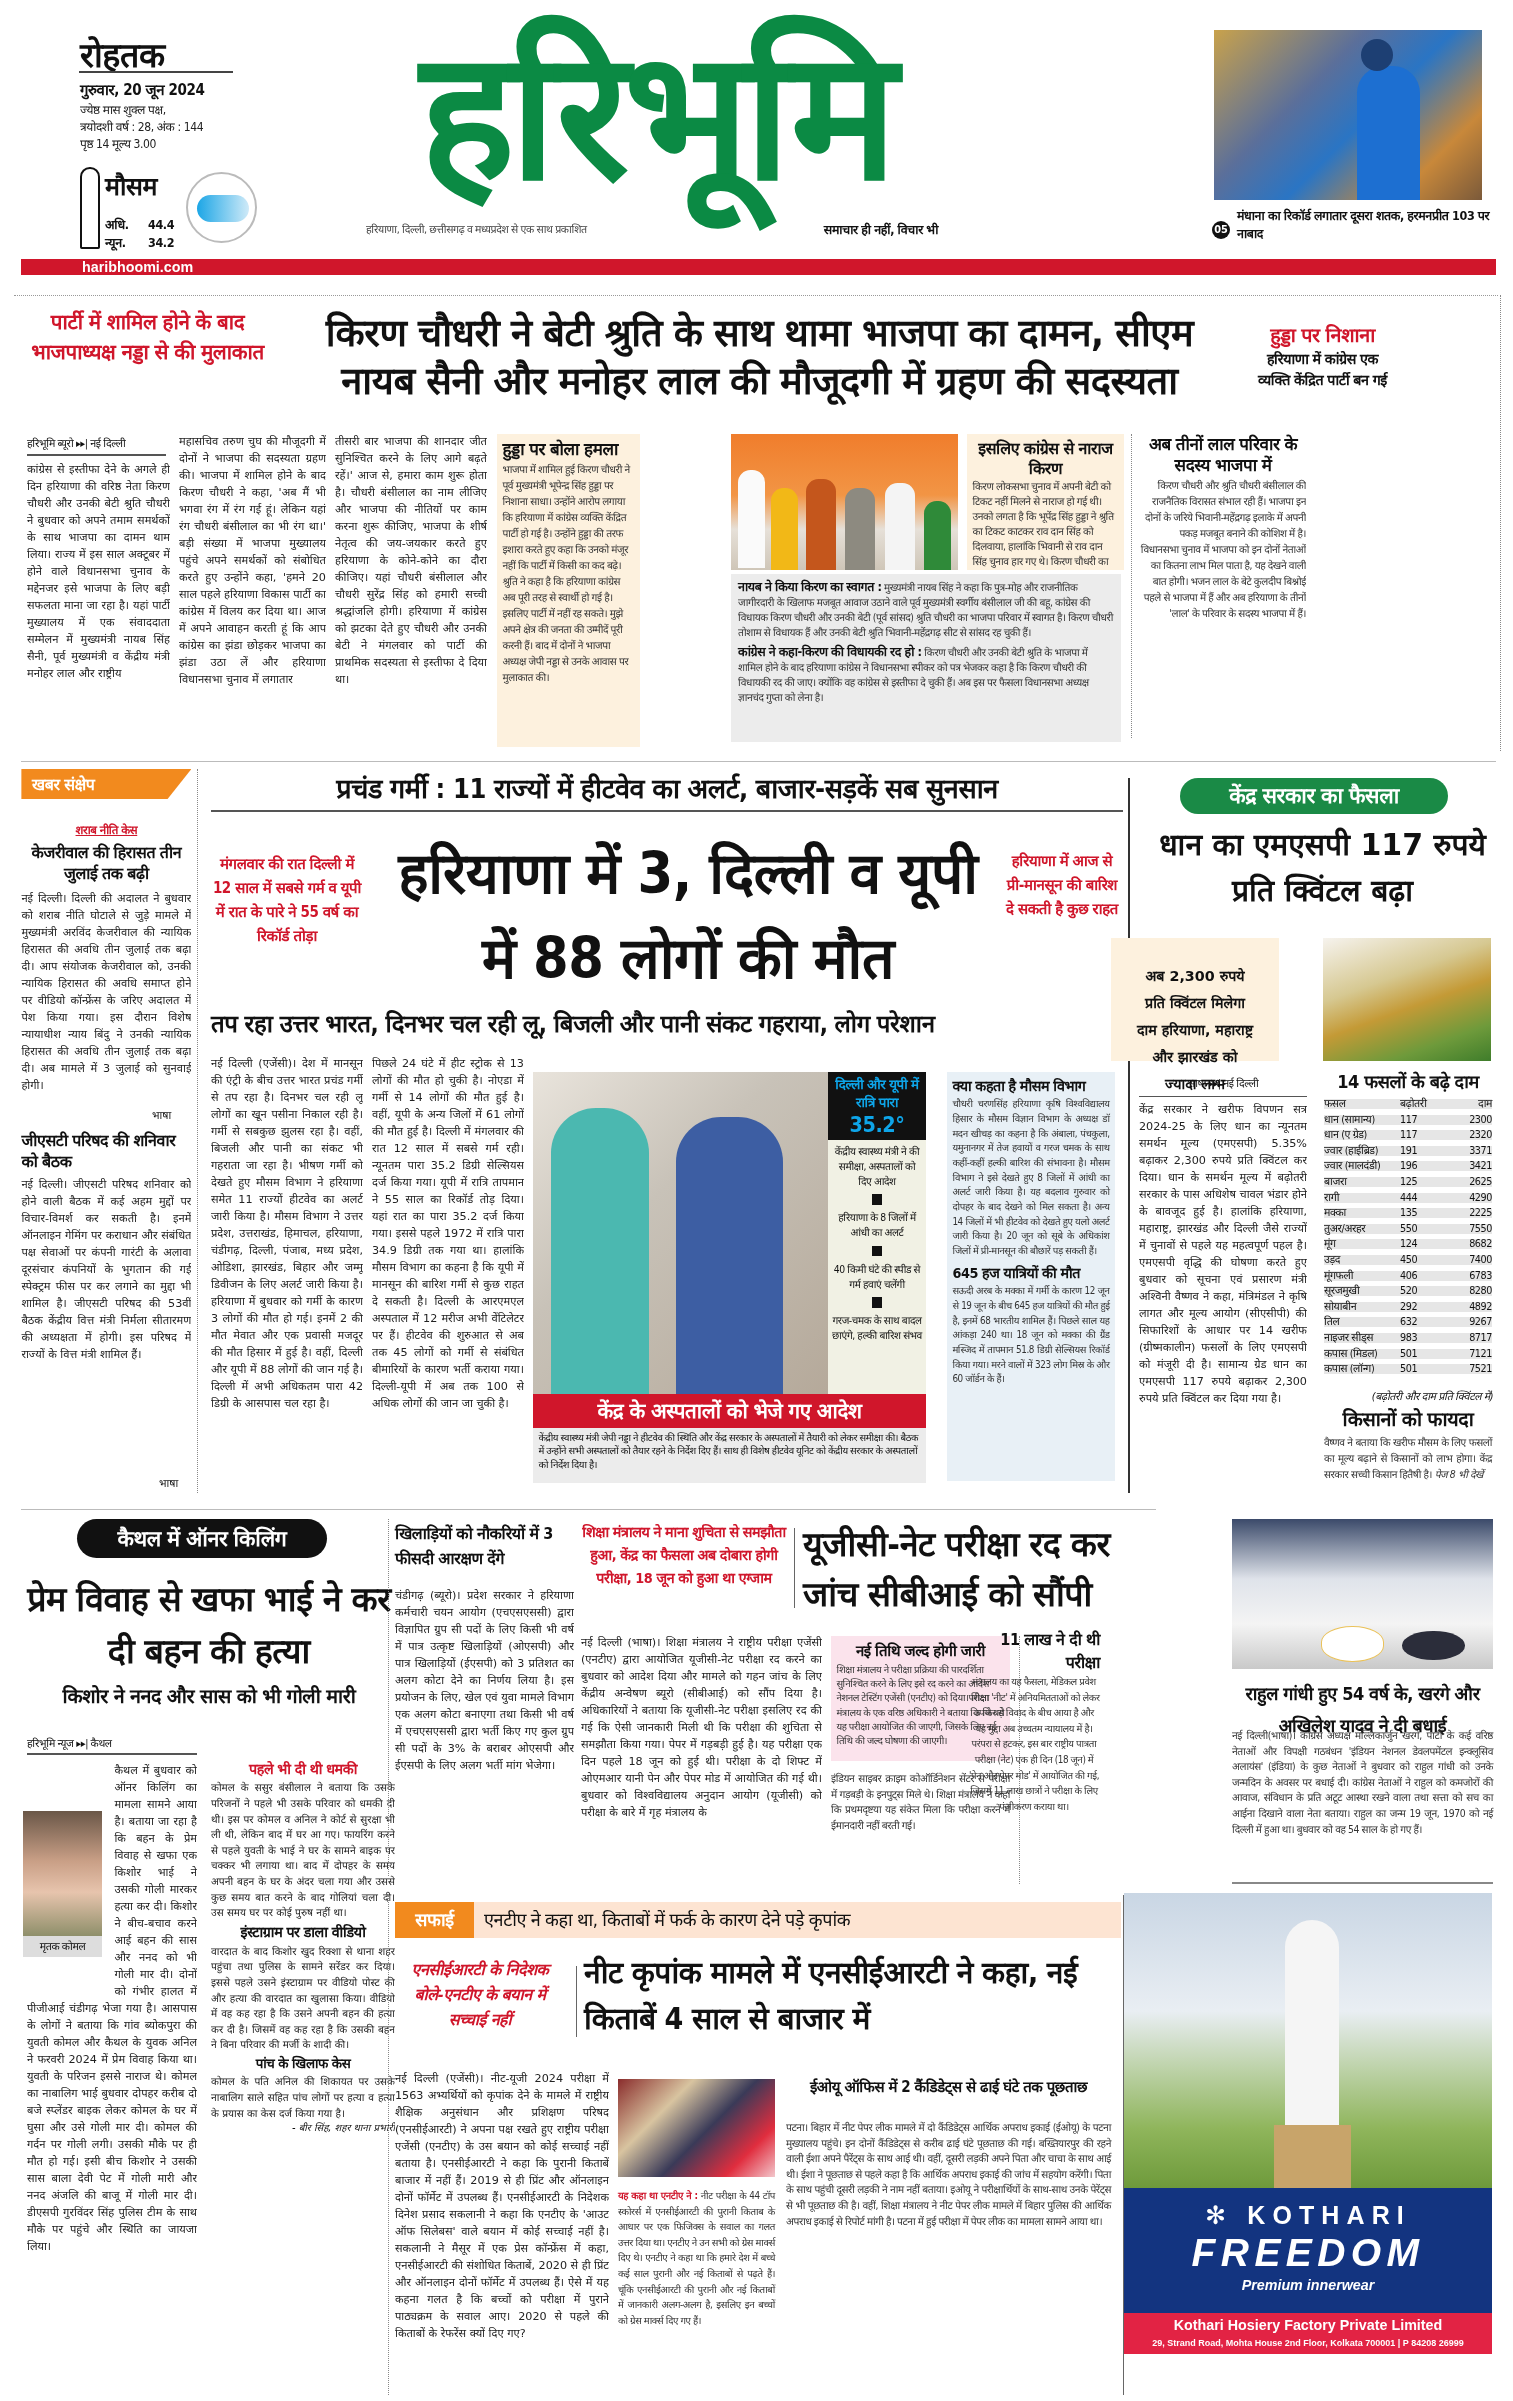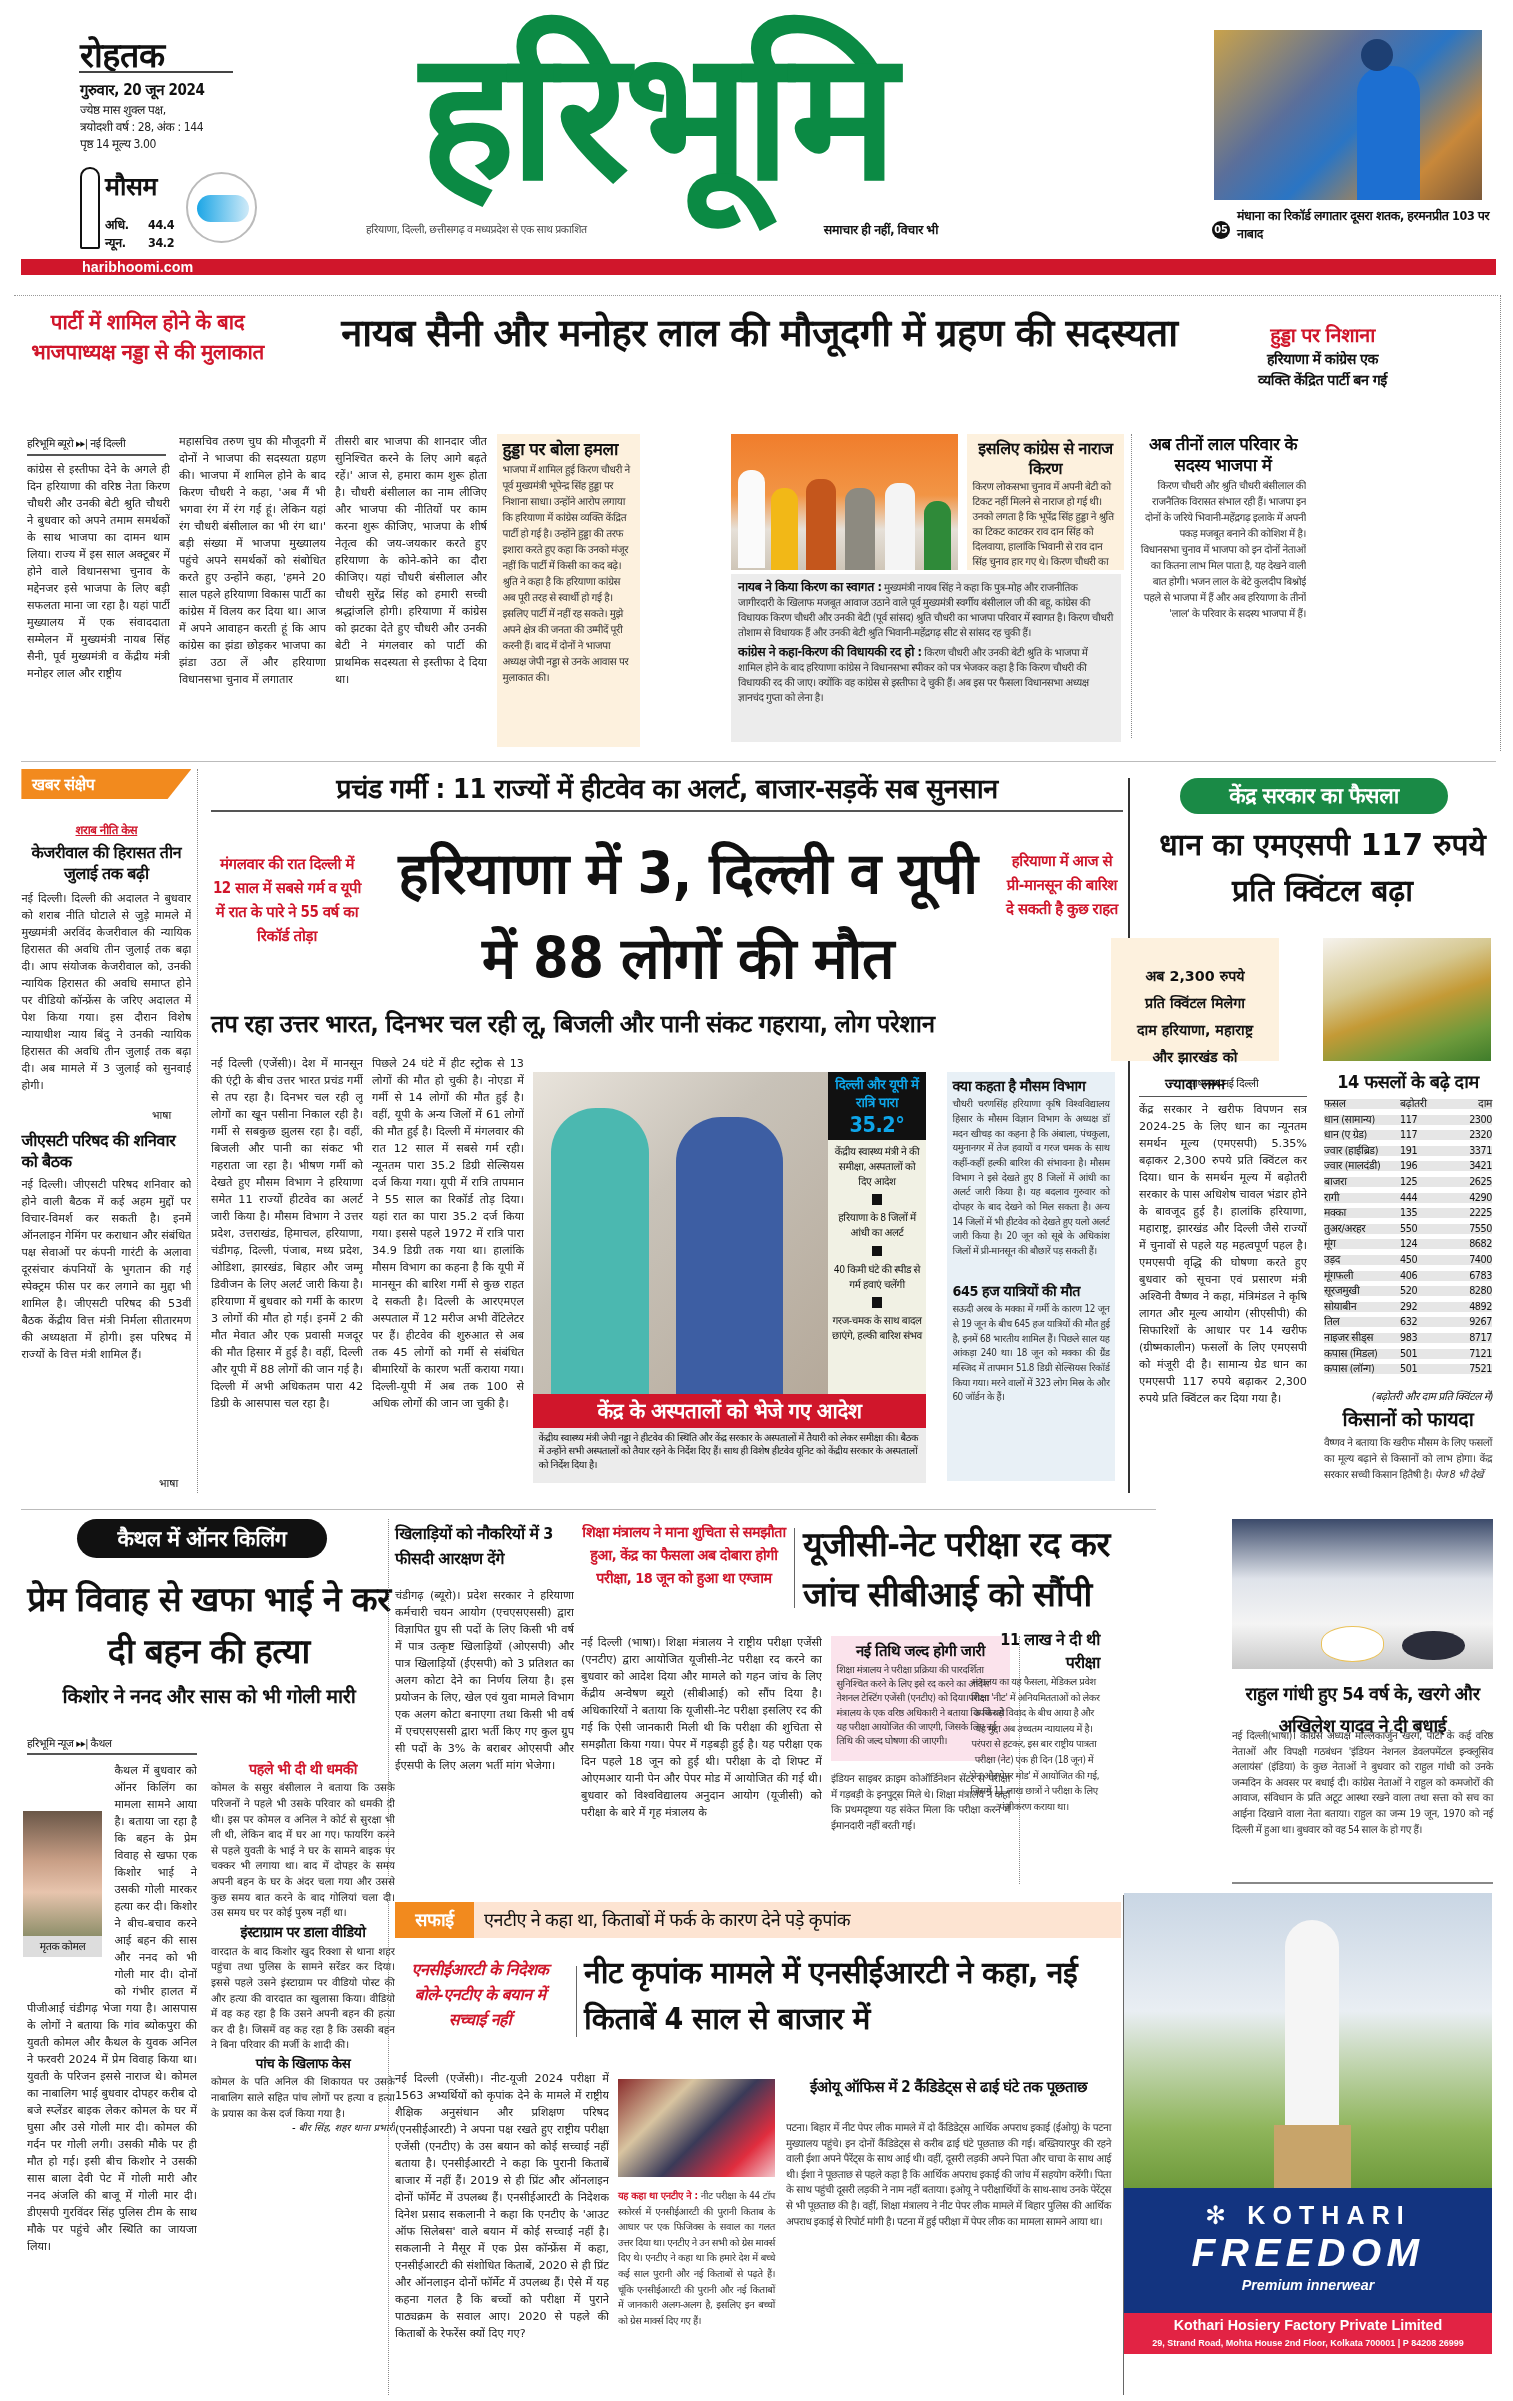--- a/index.html
+++ b/index.html
@@ -65,20 +65,21 @@
 <div class="abs" style="left:1212px;top:221px;width:18px;height:18px;border-radius:50%;background:#111;color:#fff;font-size:9.8px;font-weight:bold;text-align:center;line-height:18px">05</div>
 <div class="abs cond" style="left:1237px;top:207px;width:268px;font-size:12.5px;font-weight:bold;line-height:18px">मंधाना का रिकॉर्ड लगातार दूसरा शतक, हरमनप्रीत 103 पर नाबाद</div>
 
 <div class="abs" id="red-bar"></div>
 <div class="abs sans" id="site-url">haribhoomi.com</div>
 
 <div class="abs" style="left:14.3px;top:295px;width:1484px;height:0.9px;border-top:0.9px dotted #999"></div>
 <div class="abs cond red" style="left:27px;top:308px;width:241px;font-size:20.6px;font-weight:bold;line-height:29.5px;text-align:center">पार्टी में शामिल होने के बाद भाजपाध्यक्ष नड्डा से की मुलाकात</div>
 <div class="abs" style="left:270px;top:317px;height:89px"></div>
 <div class="abs cond" style="left:277px;top:309px;width:965px;font-size:38px;font-weight:bold;line-height:48px;text-align:center">
+  <div>किरण चौधरी ने बेटी श्रुति के साथ थामा भाजपा का दामन, सीएम</div>
   <div>नायब सैनी और मनोहर लाल की मौजूदगी में ग्रहण की सदस्यता</div>
 </div>
 <div class="abs cond" style="left:1251px;top:322px;width:143px;text-align:center;font-weight:bold;font-size:14.3px;line-height:21.4px">
   <div class="red" style="font-size:19.7px;line-height:27px">हुड्डा पर निशाना</div>
   <div>हरियाणा में कांग्रेस एक व्यक्ति केंद्रित पार्टी बन गई</div>
 </div>
 
 <div class="abs cond" style="left:27px;top:436px;font-size:10.7px">हरिभूमि ब्यूरो ▸▸| नई दिल्ली</div>
 <div class="abs" style="left:27px;top:454px;width:139px;height:1.8px;background:#555"></div>
 <div class="abs body-text" style="left:27px;top:461px;width:143px;height:286px;overflow:hidden">कांग्रेस से इस्तीफा देने के अगले ही दिन हरियाणा की वरिष्ठ नेता किरण चौधरी और उनकी बेटी श्रुति चौधरी ने बुधवार को अपने तमाम समर्थकों के साथ भाजपा का दामन थाम लिया। राज्य में इस साल अक्टूबर में होने वाले विधानसभा चुनाव के मद्देनजर इसे भाजपा के लिए बड़ी सफलता माना जा रहा है। यहां पार्टी मुख्यालय में एक संवाददाता सम्मेलन में मुख्यमंत्री नायब सिंह सैनी, पूर्व मुख्यमंत्री व केंद्रीय मंत्री मनोहर लाल और राष्ट्रीय</div>
@@ -152,21 +153,21 @@
   <div class="cond" style="font-size:10.3px;line-height:15px;text-align:center;padding:0 3.6px">40 किमी घंटे की स्पीड से गर्म हवाएं चलेंगी</div>
   <div class="bullet-sq"></div>
   <div class="cond" style="font-size:10.3px;line-height:15px;text-align:center;padding:0 3.6px">गरज-चमक के साथ बादल छाएंगे, हल्की बारिश संभव</div>
 </div>
 <div class="abs cond" style="left:533px;top:1394px;width:393px;height:34px;background:#d0162b;color:#fff;font-size:20.6px;font-weight:bold;line-height:34px;text-align:center">केंद्र के अस्पतालों को भेजे गए आदेश</div>
 <div class="abs box-grey cond" style="left:533px;top:1428px;width:393px;height:55px;padding:2.7px 5.4px;font-size:9.8px;line-height:13.4px;overflow:hidden">केंद्रीय स्वास्थ्य मंत्री जेपी नड्डा ने हीटवेव की स्थिति और केंद्र सरकार के अस्पतालों में तैयारी को लेकर समीक्षा की। बैठक में उन्होंने सभी अस्पतालों को तैयार रहने के निर्देश दिए हैं। साथ ही विशेष हीटवेव यूनिट को केंद्रीय सरकार के अस्पतालों को निर्देश दिया है।</div>
 
 <div class="abs box-blue" style="left:947px;top:1072px;width:168px;height:409px;padding:5.4px;overflow:hidden">
   <div class="cond" style="font-size:14.3px;font-weight:bold;line-height:19.7px">क्या कहता है मौसम विभाग</div>
   <div class="cond" style="font-size:9.8px;line-height:14.7px;color:#333;text-align:justify">चौधरी चरणसिंह हरियाणा कृषि विश्वविद्यालय हिसार के मौसम विज्ञान विभाग के अध्यक्ष डॉ मदन खीचड़ का कहना है कि अंबाला, पंचकुला, यमुनानगर में तेज हवायों व गरज चमक के साथ कहीं-कहीं हल्की बारिश की संभावना है। मौसम विभाग ने इसे देखते हुए 8 जिलों में आंधी का अलर्ट जारी किया है। यह बदलाव गुरुवार को दोपहर के बाद देखने को मिल सकता है। अन्य 14 जिलों में भी हीटवेव को देखते हुए यलो अलर्ट जारी किया है। 20 जून को सूबे के अधिकांश जिलों में प्री-मानसून की बौछारें पड़ सकती हैं।</div>
-  <div class="cond" style="font-size:14.3px;font-weight:bold;line-height:21.4px;margin-top:22px">645 हज यात्रियों की मौत</div>
+  <div class="cond" style="font-size:14.3px;font-weight:bold;line-height:21.4px;margin-top:4px">645 हज यात्रियों की मौत</div>
   <div class="cond" style="font-size:9.8px;line-height:14.7px;color:#333;text-align:justify">सऊदी अरब के मक्का में गर्मी के कारण 12 जून से 19 जून के बीच 645 हज यात्रियों की मौत हुई है, इनमें 68 भारतीय शामिल हैं। पिछले साल यह आंकड़ा 240 था। 18 जून को मक्का की ग्रैंड मस्जिद में तापमान 51.8 डिग्री सेल्सियस रिकॉर्ड किया गया। मरने वालों में 323 लोग मिस्र के और 60 जॉर्डन के हैं।</div>
 </div>
 
 <div class="abs" style="left:1128px;top:778px;width:1.8px;height:715px;background:#333"></div>
 
 <div class="abs pill-green cond" style="left:1180px;top:778px;width:268px;height:36px;line-height:36px">केंद्र सरकार का फैसला</div>
 <div class="abs" style="left:1144px;top:822px;width:357px;font-size:30px;font-weight:bold;line-height:46px;text-align:center">धान का एमएसपी 117 रुपये प्रति क्विंटल बढ़ा</div>
 <div class="abs box-cream" style="left:1111px;top:938px;width:168px;height:123px;padding:25px;font-size:14.3px;font-weight:bold;line-height:27px;text-align:center">अब 2,300 रुपये प्रति क्विंटल मिलेगा दाम हरियाणा, महाराष्ट्र और झारखंड को ज्यादा लाभ</div>
 <div class="abs img" style="left:1323px;top:938px;width:168px;height:123px;background:linear-gradient(160deg,#f6f3ee 0%,#d6c891 35%,#c49a36 55%,#6e9a3b 80%,#3f7d2b 100%)"></div>
 <div class="abs cond" style="left:1139px;top:1076px;width:168px;text-align:center;font-size:10.7px">भाषा ▸▸| नई दिल्ली</div>

